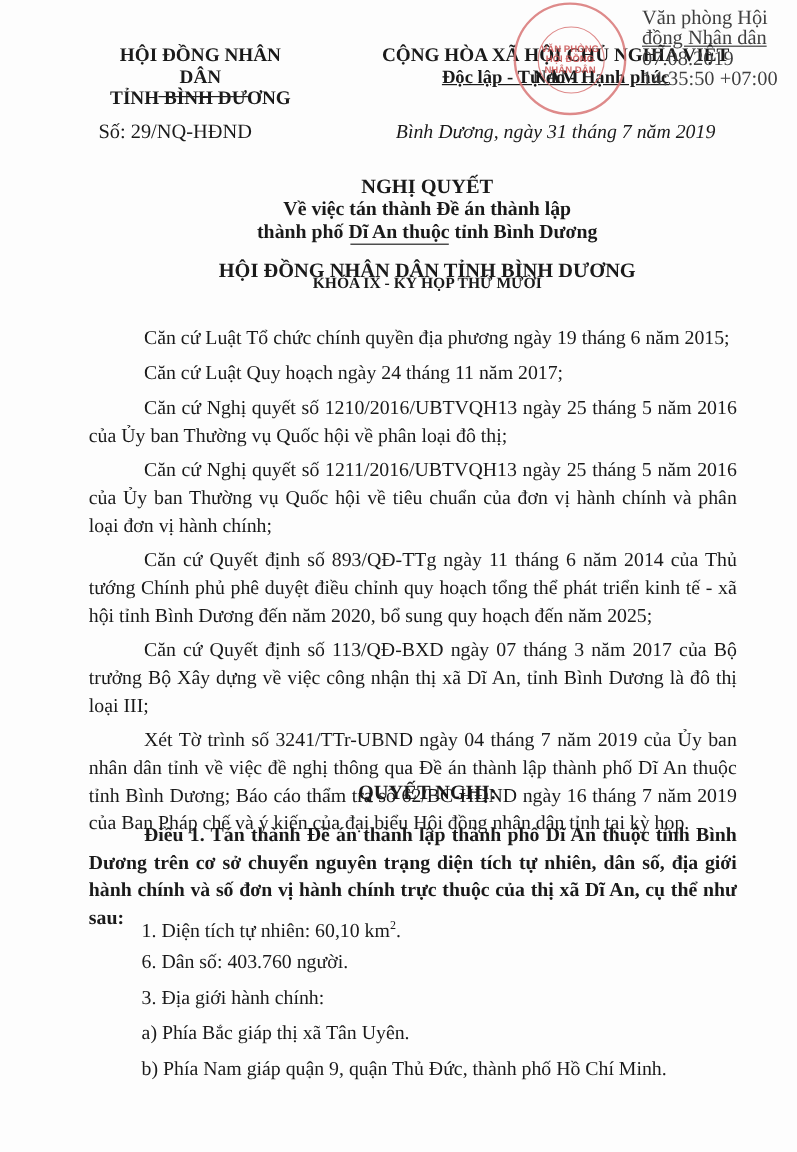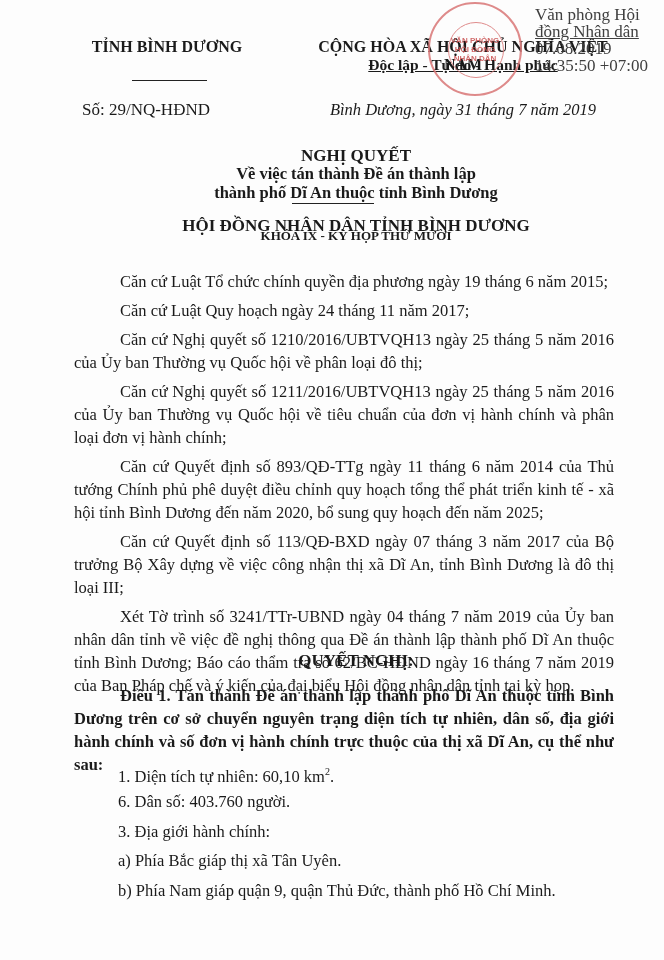--- a/index.html
+++ b/index.html
@@ -23,20 +23,21 @@
   .para { left:74px; width:540px; font-size:16.5px; line-height:23px; text-align:justify; }
   .indent { text-indent:46px; }
   .item { left:118px; font-size:16.5px; line-height:23px; }
   .hr2 { left:292px; top:203px; width:82px; height:1px; background:#222; }
   sup { font-size:10px; }
 </style>
 </head>
 <body>
 
 <div class="abs org">
+  <div>HỘI ĐỒNG NHÂN DÂN</div>
   <div>TỈNH BÌNH DƯƠNG</div>
 </div>
 <div class="abs org-line"></div>
 <div class="abs docno">Số: 29/NQ-HĐND</div>
 
 <div class="abs nation">CỘNG HÒA XÃ HỘI CHỦ NGHĨA VIỆT NAM</div>
 <div class="abs motto">Độc lập - Tự do - Hạnh phúc</div>
 <div class="abs date">Bình Dương, ngày 31 tháng 7 năm 2019</div>
 
 <div class="abs stamp">

